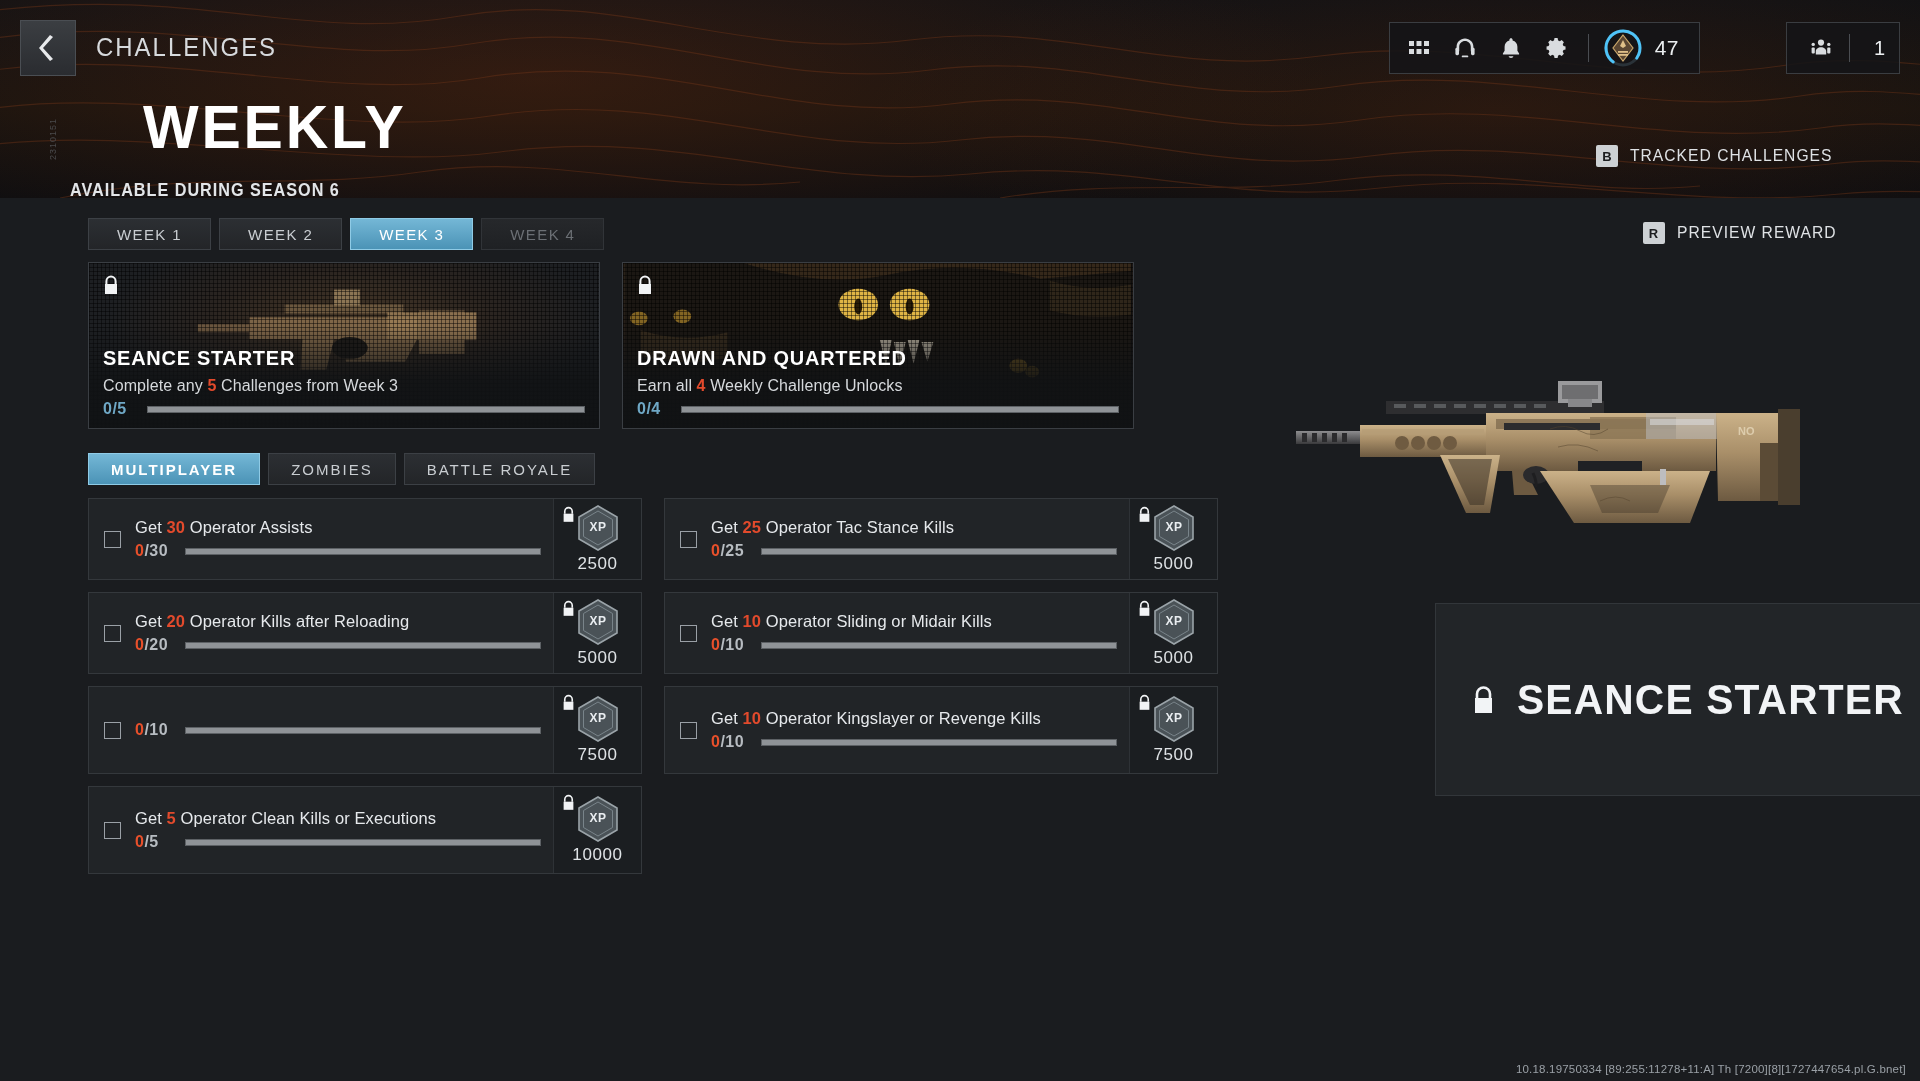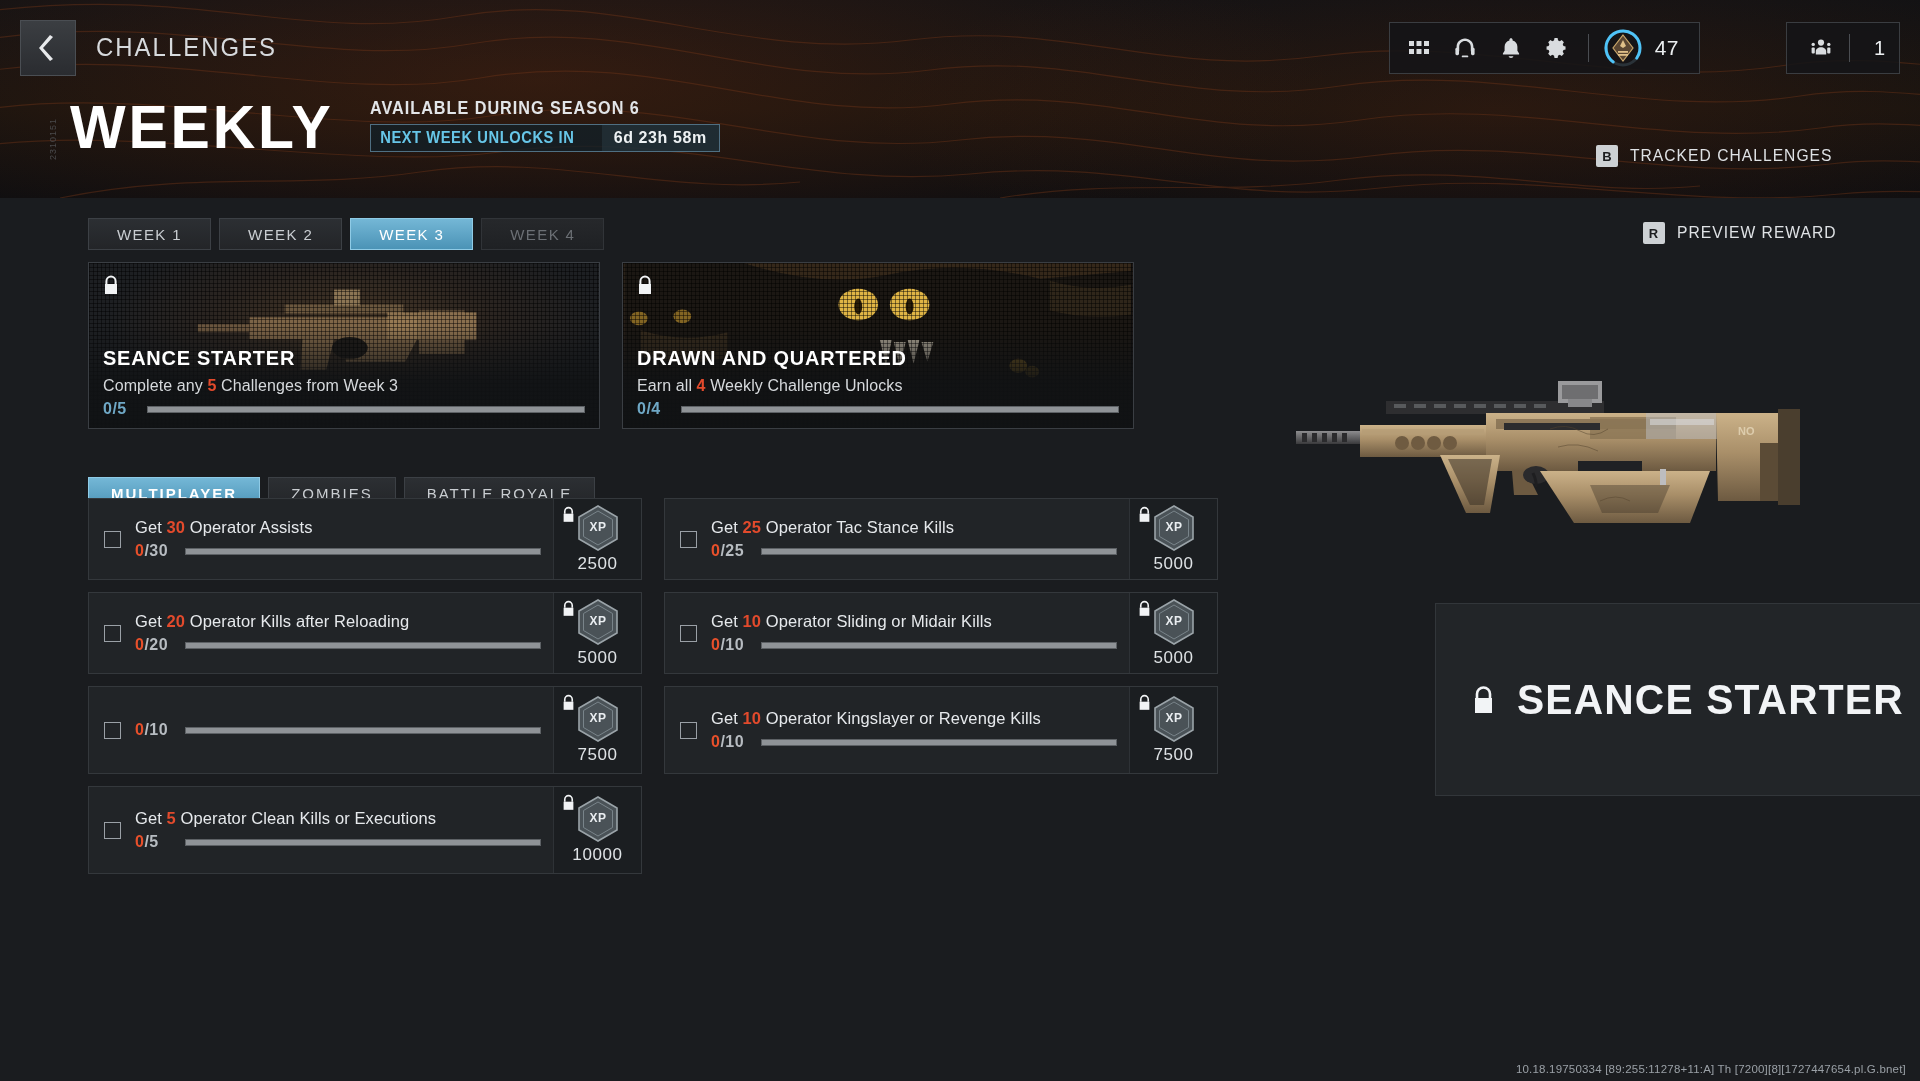--- a/index.html
+++ b/index.html
@@ -56,21 +56,21 @@
   .hud-sep { width: 1px; height: 28px; background: #4a4d52; margin: 0 8px; }
   .rank-wrap { display: flex; align-items: center; gap: 12px; padding: 0 14px 0 6px; cursor: pointer; }
   .rank-badge { position: relative; width: 40px; height: 40px; }
   .rank-badge svg { position: absolute; inset: 0; width: 40px; height: 40px; }
   .rank-num { font-size: 21px; color: #eceff1; letter-spacing: .5px; }
   .party-icon { width: 40px; height: 50px; display: flex; align-items: center; justify-content: center; }
   .party-icon svg { width: 24px; height: 24px; fill: #d9dcdf; }
   .party-num { font-size: 20px; color: #eceff1; padding-left: 16px; }
 
   
-  .weekly-row { position: absolute; left: 70px; top: 96px; display: flex; align-items: flex-end; gap: 22px; }
+  .weekly-row { position: absolute; left: 70px; top: 96px; display: flex; align-items: flex-end; gap: 22px; flex-direction: column; }
   .weekly-title {
     font-size: 62px; font-weight: 700; letter-spacing: 3px; line-height: 1;
     color: #ffffff; transform: scaleX(.95); transform-origin: left bottom;
   }
   .weekly-meta { padding-bottom: 6px; }
   .avail-text {
     font-size: 18px; letter-spacing: 1.1px; color: #e2e5e8; font-weight: 700;
     transform: scaleX(.9); transform-origin: left center; margin-bottom: 5px;
   }
   .timer-box {
@@ -147,21 +147,21 @@
   .rc-body { position: absolute; left: 14px; right: 14px; bottom: 10px; }
   .rc-title { font-size: 21px; font-weight: 700; letter-spacing: .8px; color: #fff; transform: scaleX(.95); transform-origin: left center; margin-bottom: 7px; }
   .rc-desc { font-size: 16px; color: #d6d9dc; margin-bottom: 5px; letter-spacing: .1px; }
   .rc-desc .hl { color: #e24a2c; font-weight: 700; }
   .rc-prog { display: flex; align-items: center; gap: 10px; }
   .rc-prog-text { font-size: 16px; color: #6fa8c6; font-weight: 700; letter-spacing: .5px; min-width: 34px; }
   .bar { flex: 1; height: 7px; background: #8f9397; border: 1px solid #5d6165; position: relative; }
   .bar > i { display: block; height: 100%; background: #5bb4dd; }
 
   
-  .mode-tabs { position: absolute; left: 88px; top: 255px; display: flex; gap: 8px; margin-top: 24px; }
+  .mode-tabs { position: absolute; left: 88px; top: 255px; display: flex; gap: 8px; }
   .mode-tab {
     height: 32px; padding: 0 22px; display: flex; align-items: center; justify-content: center;
     background: linear-gradient(180deg,#2c2f33,#232528); border: 1px solid #3c4045;
     font-size: 15px; letter-spacing: 2px; color: #c9cdd1; cursor: pointer;
   }
   .mode-tab.active { background: linear-gradient(180deg,#74b7d6,#4b93b6); border-color: #8fcbe6; color: #fff; font-weight: 700; }
 
   
   .ch-cols { position: absolute; left: 88px; top: 300px; display: flex; gap: 22px; }
   .ch-col { display: flex; flex-direction: column; gap: 12px; width: 554px; }

